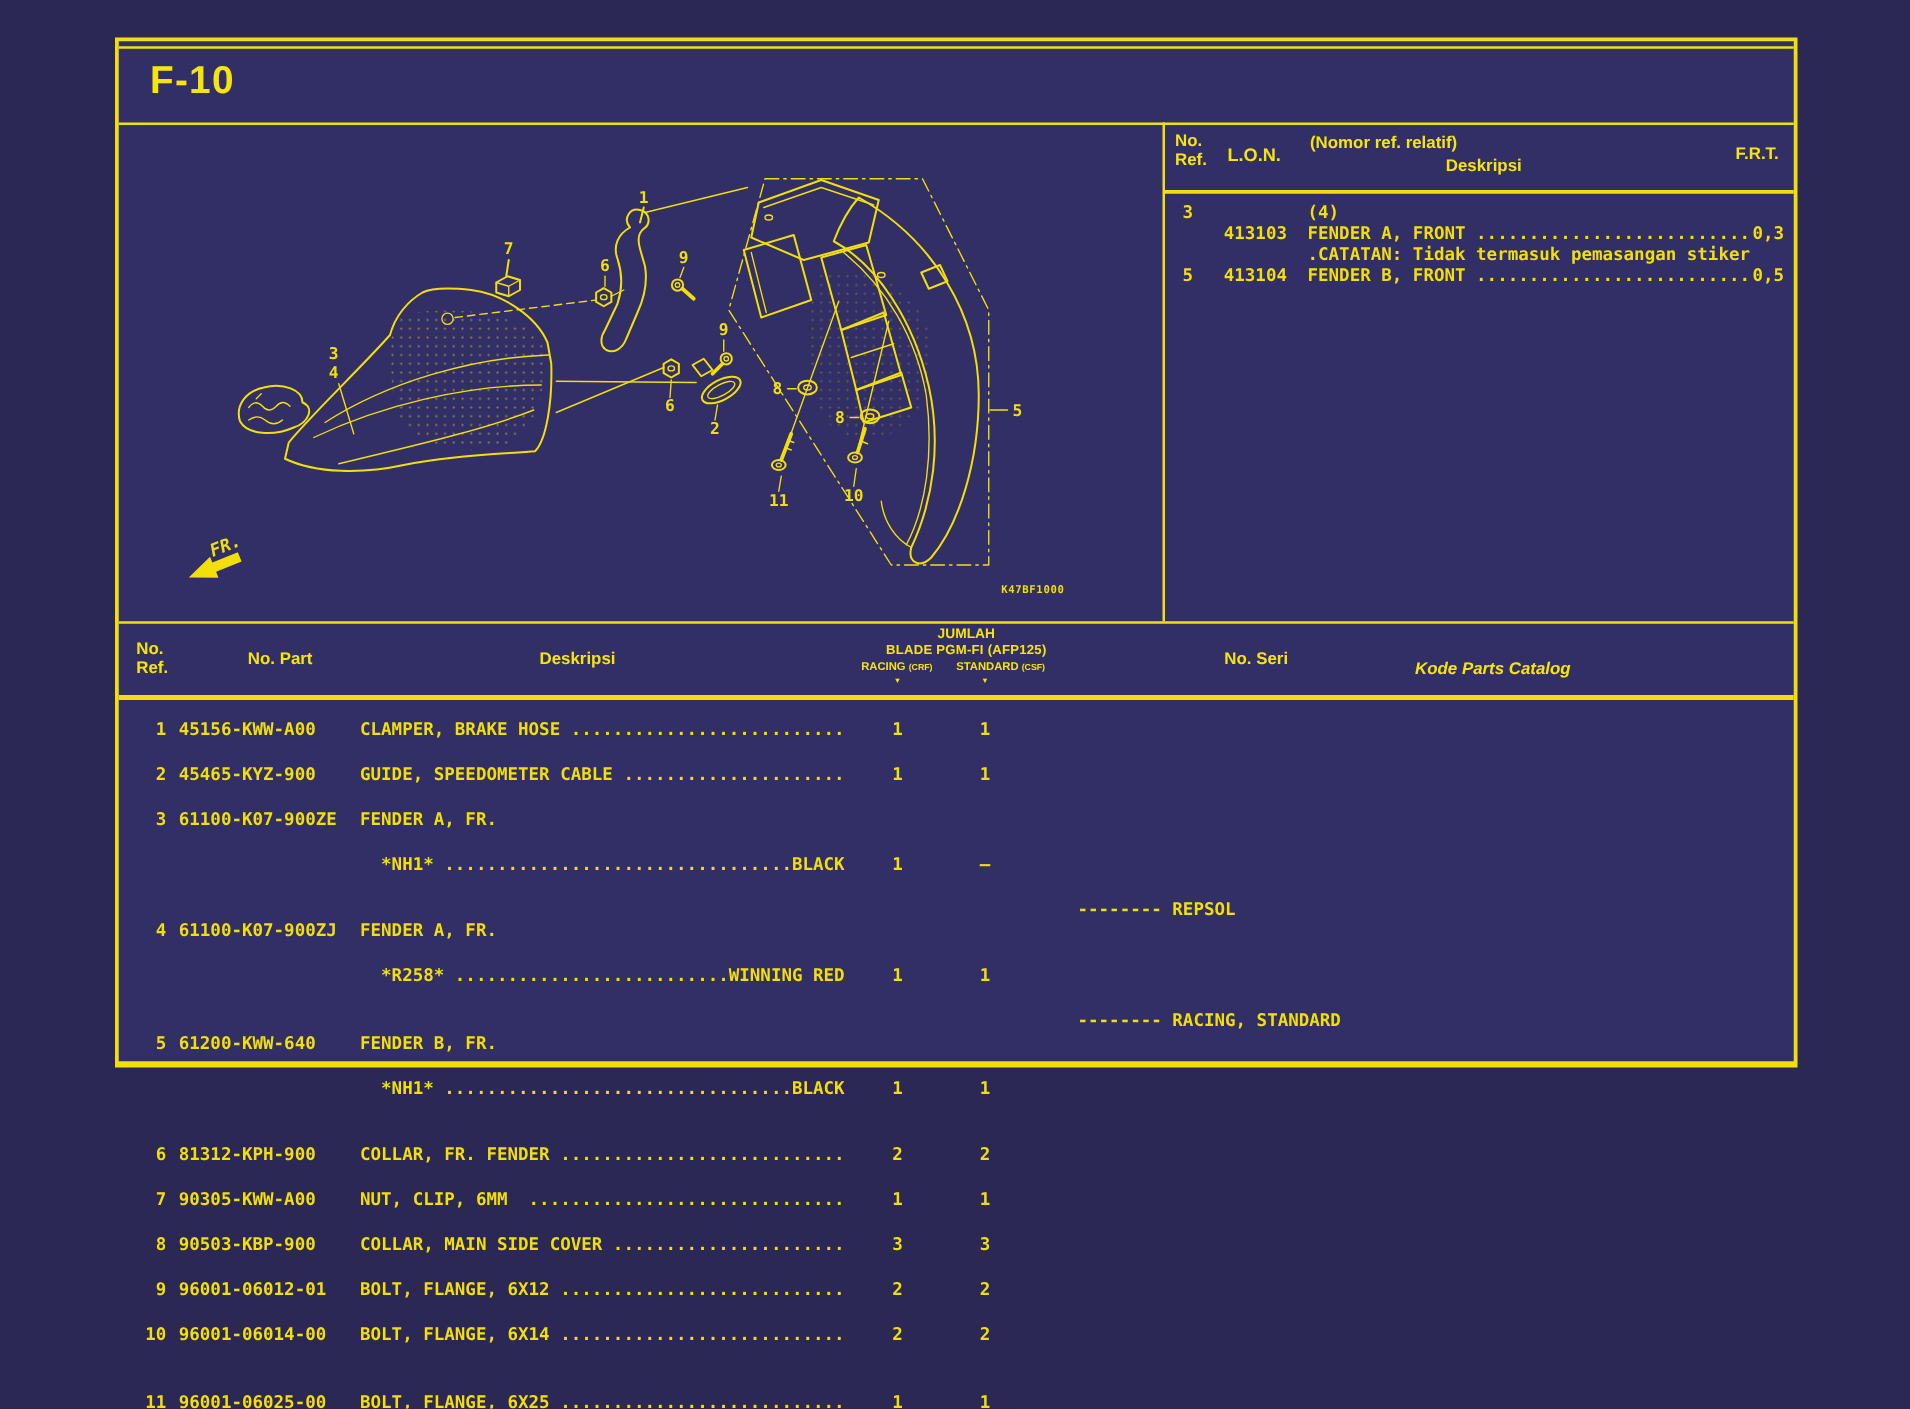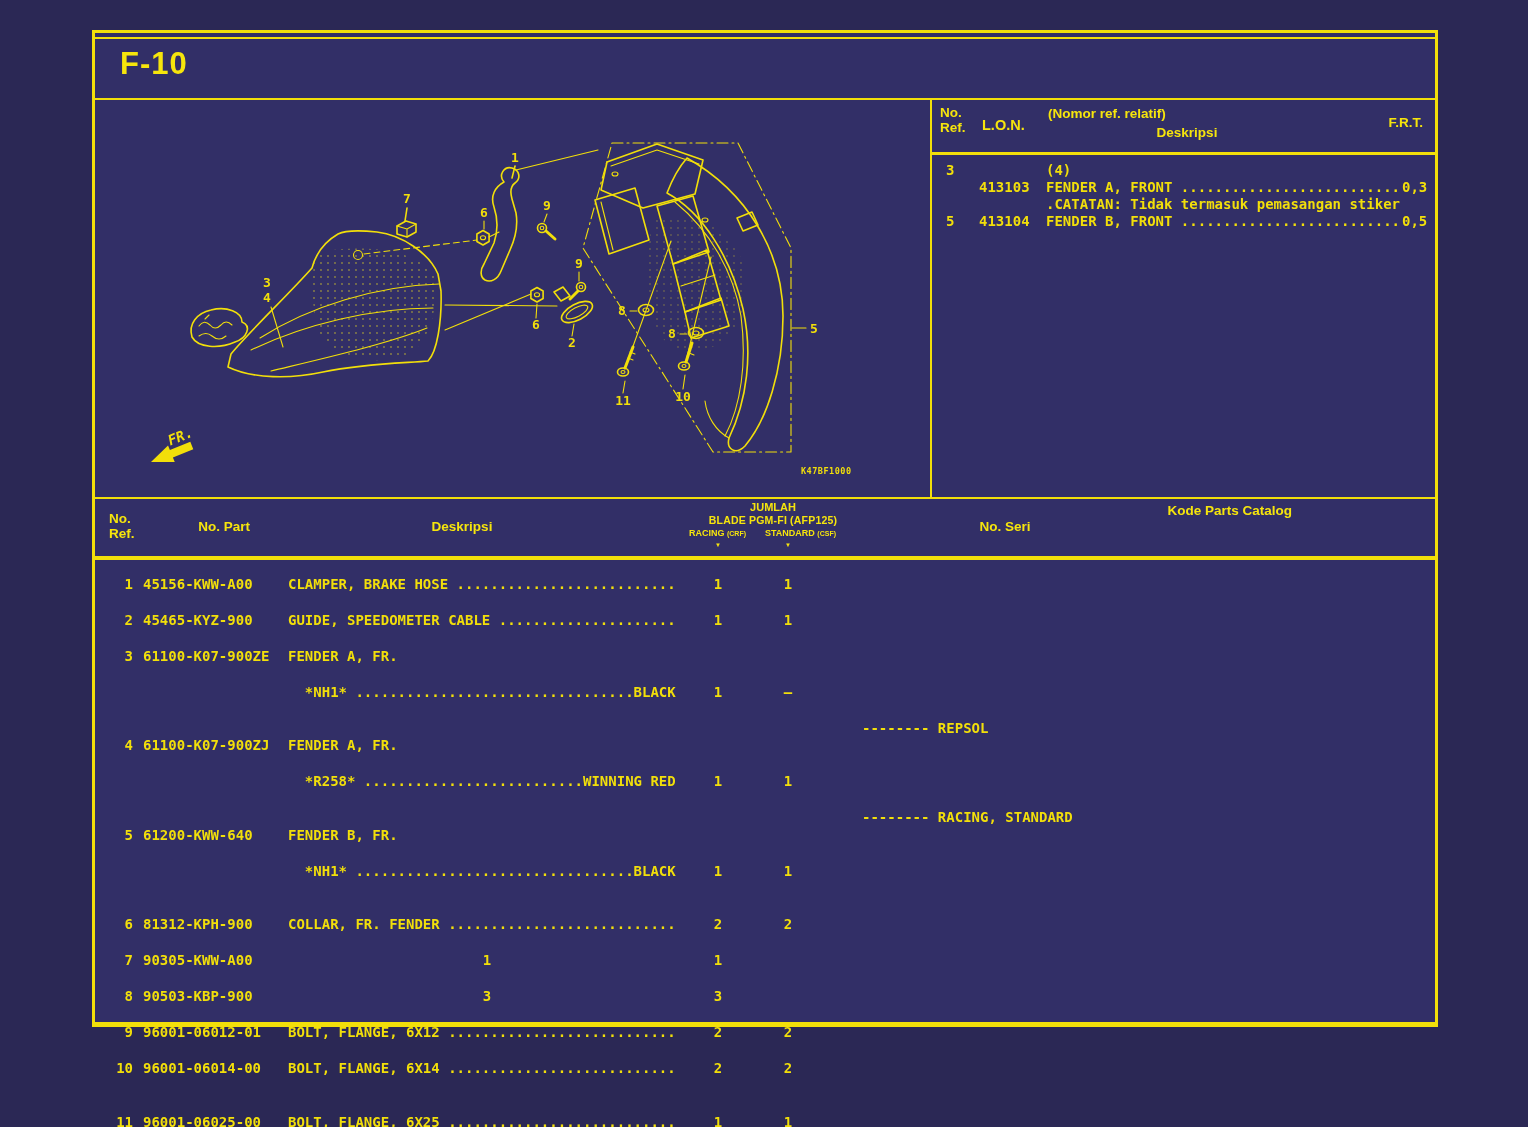--- a/index.html
+++ b/index.html
@@ -1,21 +1,21 @@
 <!DOCTYPE html>
 <html><head>
 <meta charset="utf-8">
 <style>
   :root{
     --y:#f2df0a; --yb:#f6e50c; --panel:#322f67; --outer:#2b2855;
   }
   html,body{margin:0;padding:0;background:var(--outer);}
   .screen{position:relative;width:1528px;height:1127px;background:var(--outer);overflow:hidden;
           font-family:"Liberation Sans",sans-serif;}
-  .frame{position:absolute;left:92px;top:30px;width:1346px;height:997px;box-sizing:border-box;
+  .frame{position:absolute;left:92px;top:30px;width:1346px;height:824px;box-sizing:border-box;
          background:var(--panel);border:3px solid var(--y);border-bottom-width:5px;}
   .toprule{position:absolute;left:0;right:0;top:4px;height:2px;background:var(--y);}
   .titlebar{position:absolute;left:0;right:0;top:0;height:65px;border-bottom:2px solid var(--y);}
   .pagecode{position:absolute;left:25px;top:13px;font-size:31px;font-weight:bold;color:var(--yb);letter-spacing:1px;}
   .pagetitle{position:absolute;left:0;right:0;top:13px;text-align:center;font-size:31px;font-weight:bold;color:var(--yb);letter-spacing:1px;}
   .diagram{position:absolute;left:0;top:67px;width:835px;height:397px;}
   .lon{position:absolute;left:835px;top:65px;right:0;height:399px;border-left:2px solid var(--y);box-sizing:border-box;}
   .lonhead{position:absolute;left:0;right:0;top:0;height:54px;border-bottom:3px solid var(--y);
            color:var(--yb);font-weight:bold;font-size:13.5px;}
   .lonhead .noref{position:absolute;left:8px;top:7px;line-height:15px;}
@@ -30,21 +30,21 @@
   .lrow .lc-lon{padding-left:15px;}
   .lrow .lc-desc{padding-left:14px;}
   .lrow .lc-frt{text-align:right;padding-right:12px;}
   .phead{position:absolute;left:0;right:0;top:464px;height:63px;box-sizing:border-box;
          border-top:2px solid var(--y);border-bottom:4px solid var(--y);
          color:var(--yb);font-weight:bold;font-size:13.5px;}
   .phead .noref{position:absolute;left:14px;top:12px;line-height:15px;}
   .phead .h-part{position:absolute;left:55px;top:20px;width:100px;text-align:right;}
   .phead .h-desk{position:absolute;left:307px;top:20px;width:120px;text-align:center;}
   .phead .h-seri{position:absolute;left:850px;top:20px;width:120px;text-align:center;}
-  .phead .h-kode{position:absolute;left:1037px;top:4px;width:160px;text-align:right;}
+  .phead .h-kode{position:absolute;left:1037px;top:28px;width:160px;text-align:left;font-style:italic;}
   .jumlah{position:absolute;left:558px;top:2px;width:240px;text-align:center;line-height:13px;}
   .jumlah .j1{font-size:11px;}
   .jumlah .j2{font-size:10.5px;letter-spacing:.2px;}
   .jumlah .j3{position:relative;height:12px;font-size:9px;}
   .jumlah .j3 small{font-size:7px;}
   .jumlah .jr{position:absolute;left:12px;width:105px;text-align:center;}
   .jumlah .js{position:absolute;left:95px;width:105px;text-align:center;}
   .jumlah .marks{position:relative;height:9px;font-size:6px;}
   .jumlah .m1{position:absolute;left:57px;width:16px;text-align:center;}
   .jumlah .m2{position:absolute;left:127px;width:16px;text-align:center;}
@@ -269,21 +269,21 @@
       <div class="prow"><span class="c-ref">1</span><span class="c-part">45156-KWW-A00</span><span class="c-desc">CLAMPER, BRAKE HOSE ..........................</span><span class="c-q1">1</span><span class="c-q2">1</span><span class="c-seri"></span></div>
       <div class="prow"><span class="c-ref">2</span><span class="c-part">45465-KYZ-900</span><span class="c-desc">GUIDE, SPEEDOMETER CABLE .....................</span><span class="c-q1">1</span><span class="c-q2">1</span><span class="c-seri"></span></div>
       <div class="prow"><span class="c-ref">3</span><span class="c-part">61100-K07-900ZE</span><span class="c-desc">FENDER A, FR.</span><span class="c-q1"></span><span class="c-q2"></span><span class="c-seri"></span></div>
       <div class="prow"><span class="c-ref"></span><span class="c-part"></span><span class="c-desc">  *NH1* .................................BLACK</span><span class="c-q1">1</span><span class="c-q2">–</span><span class="c-seri">-------- REPSOL</span></div>
       <div class="prow"><span class="c-ref">4</span><span class="c-part">61100-K07-900ZJ</span><span class="c-desc">FENDER A, FR.</span><span class="c-q1"></span><span class="c-q2"></span><span class="c-seri"></span></div>
       <div class="prow"><span class="c-ref"></span><span class="c-part"></span><span class="c-desc">  *R258* ..........................WINNING RED</span><span class="c-q1">1</span><span class="c-q2">1</span><span class="c-seri">-------- RACING, STANDARD</span></div>
       <div class="prow"><span class="c-ref">5</span><span class="c-part">61200-KWW-640</span><span class="c-desc">FENDER B, FR.</span><span class="c-q1"></span><span class="c-q2"></span><span class="c-seri"></span></div>
       <div class="prow"><span class="c-ref"></span><span class="c-part"></span><span class="c-desc">  *NH1* .................................BLACK</span><span class="c-q1">1</span><span class="c-q2">1</span><span class="c-seri"></span></div>
       <div class="spacer"></div>
       <div class="prow"><span class="c-ref">6</span><span class="c-part">81312-KPH-900</span><span class="c-desc">COLLAR, FR. FENDER ...........................</span><span class="c-q1">2</span><span class="c-q2">2</span><span class="c-seri"></span></div>
-      <div class="prow"><span class="c-ref">7</span><span class="c-part">90305-KWW-A00</span><span class="c-q1">1</span><span class="c-q2">1</span><span class="c-seri"></span></div>
-      <div class="prow"><span class="c-ref">8</span><span class="c-part">90503-KBP-900</span><span class="c-q1">3</span><span class="c-q2">3</span><span class="c-seri"></span></div>
+      <div class="prow"><span class="c-ref">7</span><span class="c-part">90305-KWW-A00</span><span class="c-desc">NUT, CLIP, 6MM  ..............................</span><span class="c-q1">1</span><span class="c-q2">1</span><span class="c-seri"></span></div>
+      <div class="prow"><span class="c-ref">8</span><span class="c-part">90503-KBP-900</span><span class="c-desc">COLLAR, MAIN SIDE COVER ......................</span><span class="c-q1">3</span><span class="c-q2">3</span><span class="c-seri"></span></div>
       <div class="prow"><span class="c-ref">9</span><span class="c-part">96001-06012-01</span><span class="c-desc">BOLT, FLANGE, 6X12 ...........................</span><span class="c-q1">2</span><span class="c-q2">2</span><span class="c-seri"></span></div>
       <div class="prow"><span class="c-ref">10</span><span class="c-part">96001-06014-00</span><span class="c-desc">BOLT, FLANGE, 6X14 ...........................</span><span class="c-q1">2</span><span class="c-q2">2</span><span class="c-seri"></span></div>
       <div class="spacer"></div>
       <div class="prow"><span class="c-ref">11</span><span class="c-part">96001-06025-00</span><span class="c-desc">BOLT, FLANGE, 6X25 ...........................</span><span class="c-q1">1</span><span class="c-q2">1</span><span class="c-seri"></span></div>
     </div>
   </div>
 </div>
 
 </body></html>

